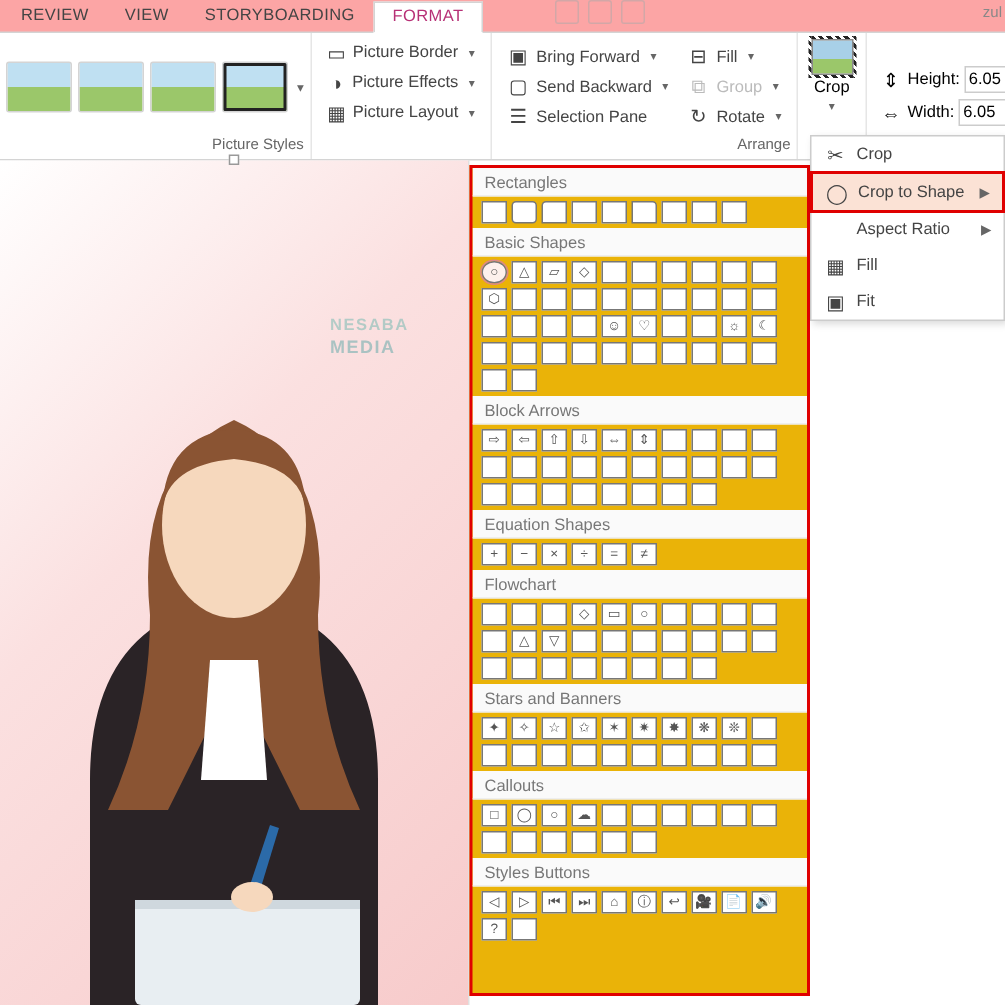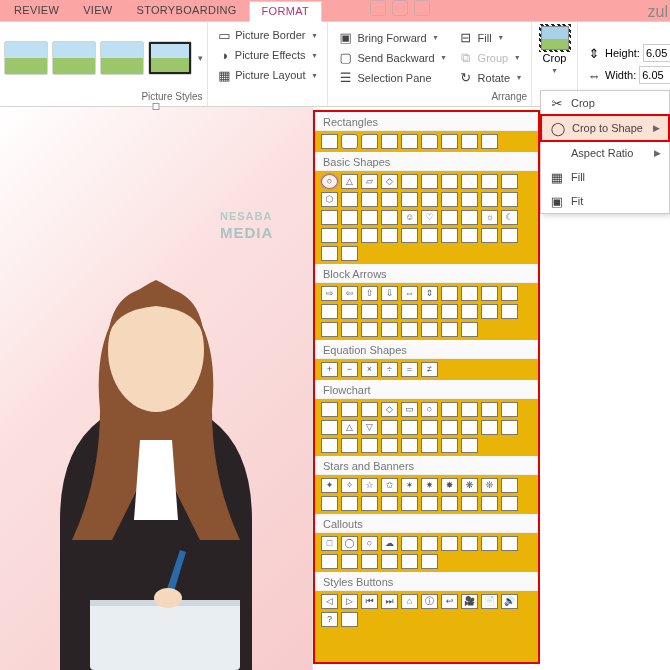--- a/index.html
+++ b/index.html
@@ -21,32 +21,32 @@
 .cropimg{width:28px;height:24px;background:linear-gradient(#a8d0e8 55%,#9bc76a 55%);position:relative;border:1px solid #888}
 .cropimg::after{content:"";position:absolute;inset:-3px;border:2px solid #222;border-image:repeating-linear-gradient(45deg,#222 0 2px,transparent 2px 4px) 2}
 .dimrow{display:flex;align-items:center;gap:3px;padding:1px 2px}
 .diminput{width:36px;height:18px;border:1px solid #ccc;font-size:11px;padding:0 2px;background:#fff}
 .canvas{position:absolute;left:0;top:107px;width:670px;height:563px;display:flex}
 .slide{width:313px;height:563px;background:linear-gradient(135deg,#fff 0%,#fbe0e0 40%,#f7cbcb 100%);border-right:1px solid #e0e0e0;position:relative}
 .person{position:absolute;left:0;bottom:0;width:313px;height:470px}
 .handle{position:absolute;width:7px;height:7px;background:#fff;border:1px solid #999}
 .hc{left:50%;transform:translateX(-50%)}
 .wm{position:absolute;left:220px;top:200px;font-size:22px;font-weight:600;color:#5db2a8;opacity:.45;letter-spacing:1px;z-index:5}
-.wm .sub{display:block;font-size:15px;color:#4aa0a0;margin-top:-2px}
+.wm .sub{display:block;font-size:12px;color:#4aa0a0;margin-top:-2px}
 .shapepanel{position:absolute;left:313px;top:110px;width:227px;height:554px;background:#eab308;border:2px solid #e00000;overflow:hidden;z-index:6}
 .catlabel{padding:4px 8px 2px;color:#777;font-size:11px;border-bottom:1px solid #eee;background:#fafafa}
 .shapesrow{padding:3px 6px;display:flex;flex-wrap:wrap;gap:3px}
 .sh{width:17px;height:15px;border:1px solid #777;display:inline-block;cursor:pointer;font-size:9px;text-align:center;line-height:13px;color:#555;background:#fff}
 .sh.sel{outline:1px solid #d88;background:#fdf0ec}
 .sh.ro{border-radius:50%}
 .cropmenu{position:absolute;left:540px;top:90px;width:130px;background:#fff;border:1px solid #ccc;box-shadow:2px 2px 5px rgba(0,0,0,.15);z-index:7}
 .cmitem{display:flex;align-items:center;gap:6px;padding:4px 8px;cursor:pointer;color:#444}
 .cmitem.hl{background:#fbe2d5;border:2px solid #e00000;margin:-1px}
 .cmitem .arr{margin-left:auto;font-size:9px;color:#666}
-.titleright{position:absolute;right:2px;top:3px;font-size:16px;color:#888}
+.titleright{position:absolute;right:2px;top:3px;font-size:10px;color:#888}
 .qat{position:absolute;left:370px;top:-3px;height:22px;display:flex;gap:6px;align-items:center;opacity:.5}
 .qat span{width:16px;height:16px;border:1px solid #aaa;border-radius:2px}
 </style>
 </head>
 <body>
 
 <div class="titleright">zul</div>
 <div class="qat">
     <span></span>
     <span></span>

